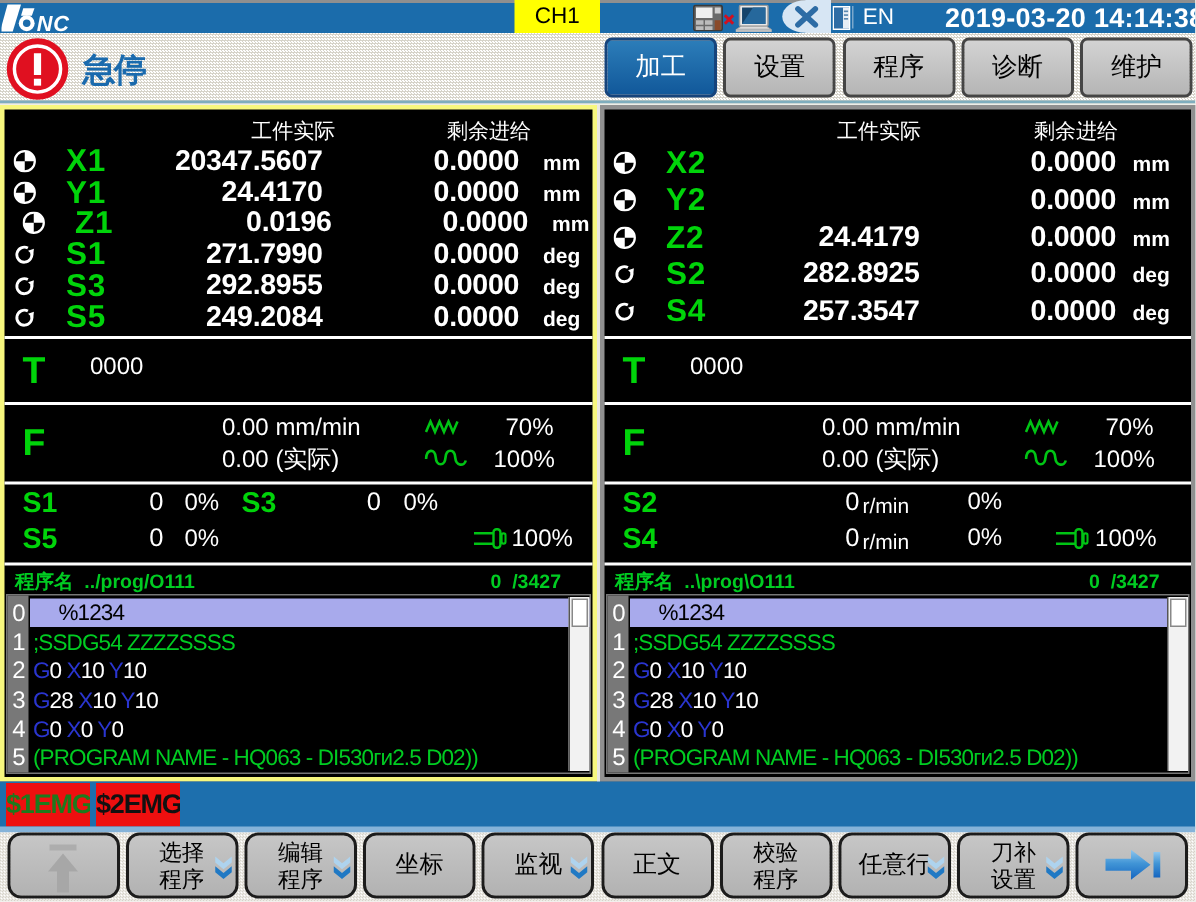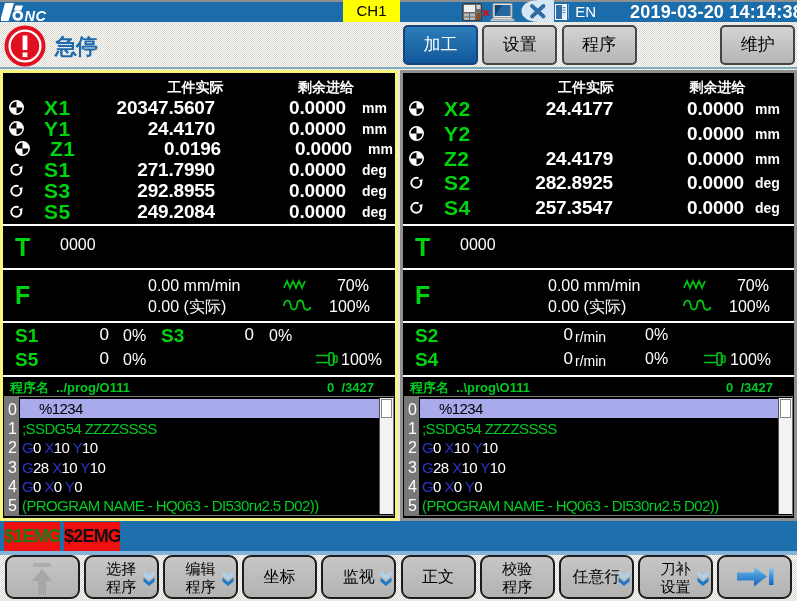--- a/index.html
+++ b/index.html
@@ -14,21 +14,21 @@
 #en{left:572px;top:3px;width:24px;color:#fff;font-size:15px;line-height:18px;text-align:right;}
 #dtime{left:630px;top:2px;white-space:nowrap;color:#fff;font-size:18px;font-weight:bold;line-height:20px;letter-spacing:0.2px;}
 
 #alarmrow{left:0;top:22px;width:797px;height:48px;}
 #jiting{left:55px;top:31.5px;font-size:22px;font-weight:bold;color:#1a6aad;letter-spacing:-1px;}
 
 .tab{top:25px;width:75px;height:40px;box-sizing:border-box;border:2px solid #454545;border-radius:5px;background:linear-gradient(#d3d3d3,#b5b5b5);color:#000;font-size:17px;text-align:center;line-height:36px;}
 .tabact{background:linear-gradient(#2c7db9,#11589a);color:#fff;border-color:#16447c;}
 
 .pnl{top:70px;height:451px;background:#000;border:3px solid #f7f77e;box-sizing:border-box;}
-.phdr{color:#fff;font-size:14px;font-weight:bold;height:15px;line-height:15px;top:7px;width:57px;}
+.phdr{color:#fff;font-size:14px;font-weight:normal;height:15px;line-height:15px;top:7px;width:57px;}
 .axrow{height:22px;line-height:22px;}
 .axlab{color:#00d40a;font-size:21px;font-weight:bold;letter-spacing:0.5px;}
 .axval{color:#fff;font-size:19px;font-weight:bold;text-align:right;letter-spacing:-0.2px;}
 .axunit{color:#fff;font-size:14px;font-weight:bold;}
 .hr{left:0;width:100%;height:2px;background:#fff;}
 .gbig{color:#00d40a;font-size:25px;font-weight:bold;line-height:26px;}
 .wtx{color:#fff;font-size:16px;line-height:18px;}
 .slab{color:#00d40a;font-size:19px;font-weight:bold;line-height:21px;}
 
 .prghd{color:#00cc22;font-size:13px;font-weight:bold;line-height:14px;}
@@ -109,20 +109,21 @@
 <svg class="abs" style="left:4px;top:25px" width="42" height="42" viewBox="0 0 42 42">
 <circle cx="21" cy="21" r="20.5" fill="#e01020"></circle>
 <circle cx="21" cy="21" r="15.4" fill="none" stroke="#fff" stroke-width="2.3"></circle>
 <rect x="18.6" y="10.5" width="4.8" height="14.5" fill="#fff"></rect>
 <rect x="18.6" y="27.5" width="4.8" height="4.6" fill="#fff"></rect>
 </svg>
 <div class="abs" id="jiting">急停</div>
 <div class="abs tab tabact" style="left:403px">加工</div>
 <div class="abs tab" style="left:482.3px">设置</div>
 <div class="abs tab" style="left:561.6px">程序</div>
+<div class="abs tab" style="left:640.9px">诊断</div>
 <div class="abs tab" style="left:720.2px">维护</div>
 <div class="abs" style="left:0;top:66.5px;width:797px;height:2px;background:#7fadbd"></div>
 <div class="abs" style="left:0;top:68.5px;width:797px;height:1.5px;background:#eeeee8"></div>
 
 <div class="abs pnl" id="pnlL" style="left:0;width:398px;">
 <div class="abs phdr" style="left:164.5px;">工件实际</div>
 <div class="abs phdr" style="left:295px;">剩余进给</div>
 
 <div class="abs axrow" style="top:24px;left:0;width:392px;">
  <svg class="abs dat14" style="left:6px;top:3px" viewBox="0 0 15 15">
@@ -244,21 +245,20 @@
 <div class="abs pnl" id="pnlR" style="left:400px;width:397px;border-color:#909090;">
 <div class="abs phdr" style="left:155px;">工件实际</div>
 <div class="abs phdr" style="left:286.4px;">剩余进给</div>
 <div class="abs axrow" style="top:25.3px;left:0;width:391px;">
  <svg class="abs dat14" style="left:6px;top:3px" viewBox="0 0 15 15">
           <circle cx="7.5" cy="7.5" r="6.7" fill="#000" stroke="#fff" stroke-width="1.5"></circle>
           <path d="M7.5 7.5 L7.5 0.8 A6.7 6.7 0 0 1 14.2 7.5 Z" fill="#fff"></path>
           <path d="M7.5 7.5 L7.5 14.2 A6.7 6.7 0 0 1 0.8 7.5 Z" fill="#fff"></path>
         </svg>
  <span class="abs axlab" style="left:41px;">X2</span>
- <span class="abs axval" style="left:78px;width:132px;">24.4177</span>
  <span class="abs axval" style="left:259px;width:82px;">0.0000</span>
  <span class="abs axunit" style="left:352px;">mm</span>
 </div>
 <div class="abs axrow" style="top:49.95px;left:0;width:391px;">
  <svg class="abs dat14" style="left:6px;top:3px" viewBox="0 0 15 15">
           <circle cx="7.5" cy="7.5" r="6.7" fill="#000" stroke="#fff" stroke-width="1.5"></circle>
           <path d="M7.5 7.5 L7.5 0.8 A6.7 6.7 0 0 1 14.2 7.5 Z" fill="#fff"></path>
           <path d="M7.5 7.5 L7.5 14.2 A6.7 6.7 0 0 1 0.8 7.5 Z" fill="#fff"></path>
         </svg>
  <span class="abs axlab" style="left:41px;">Y2</span>

